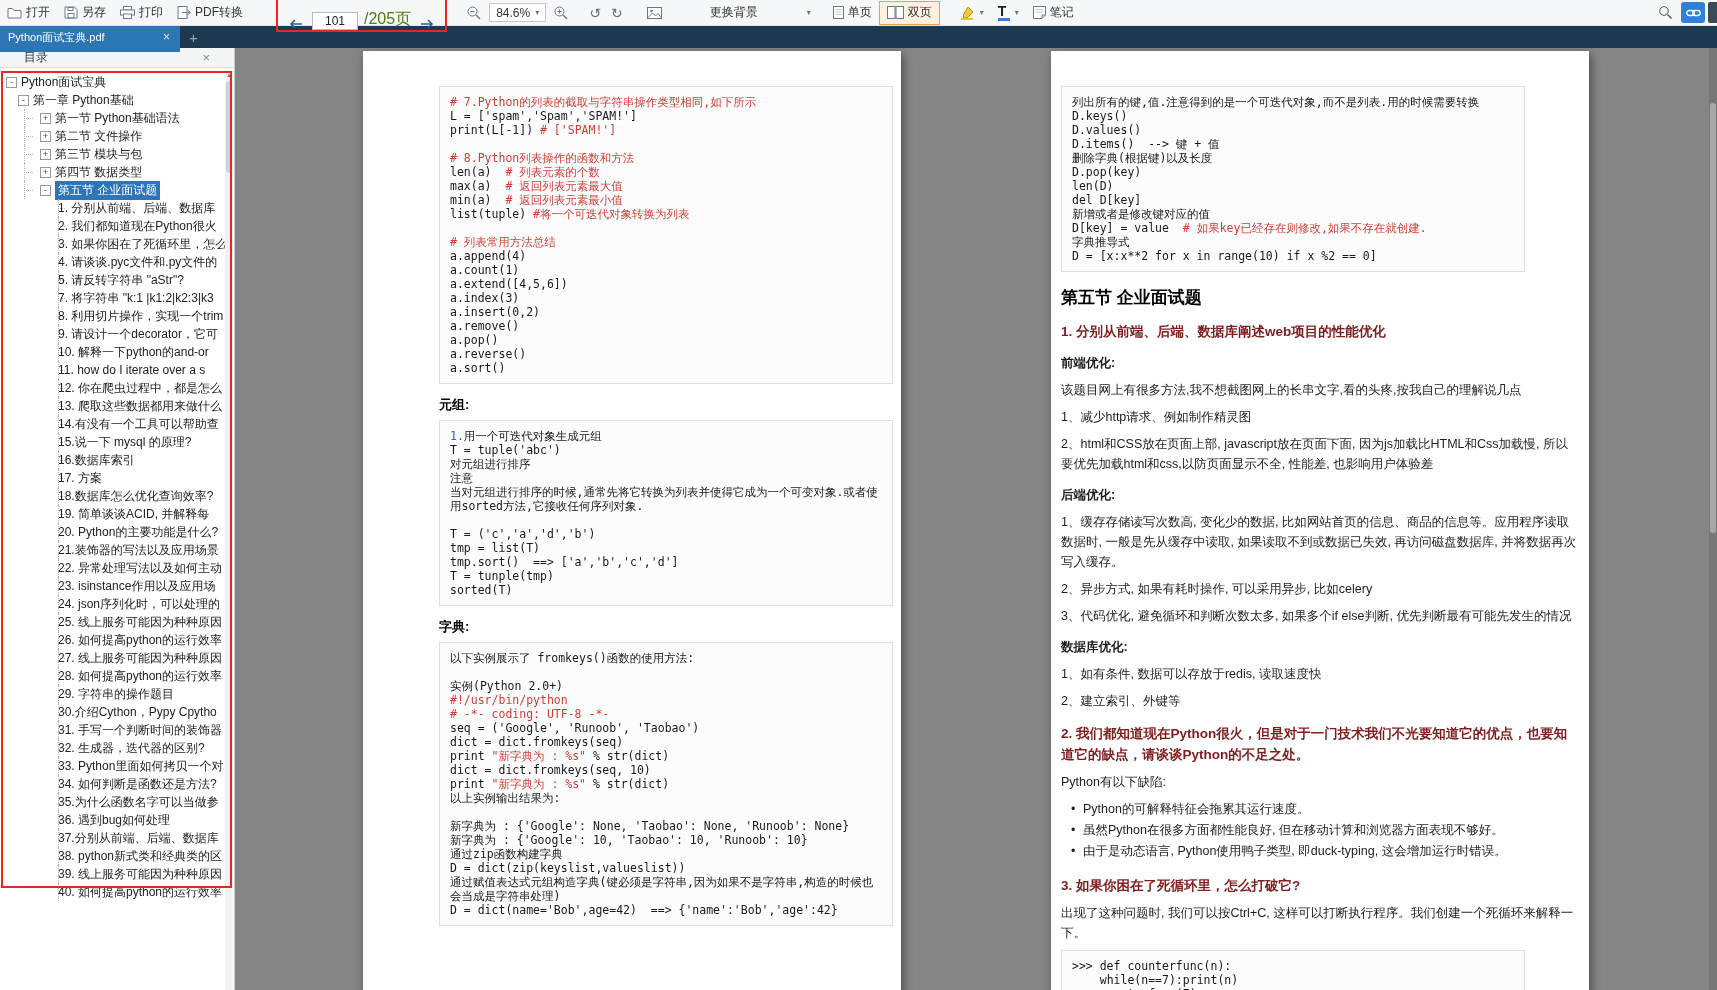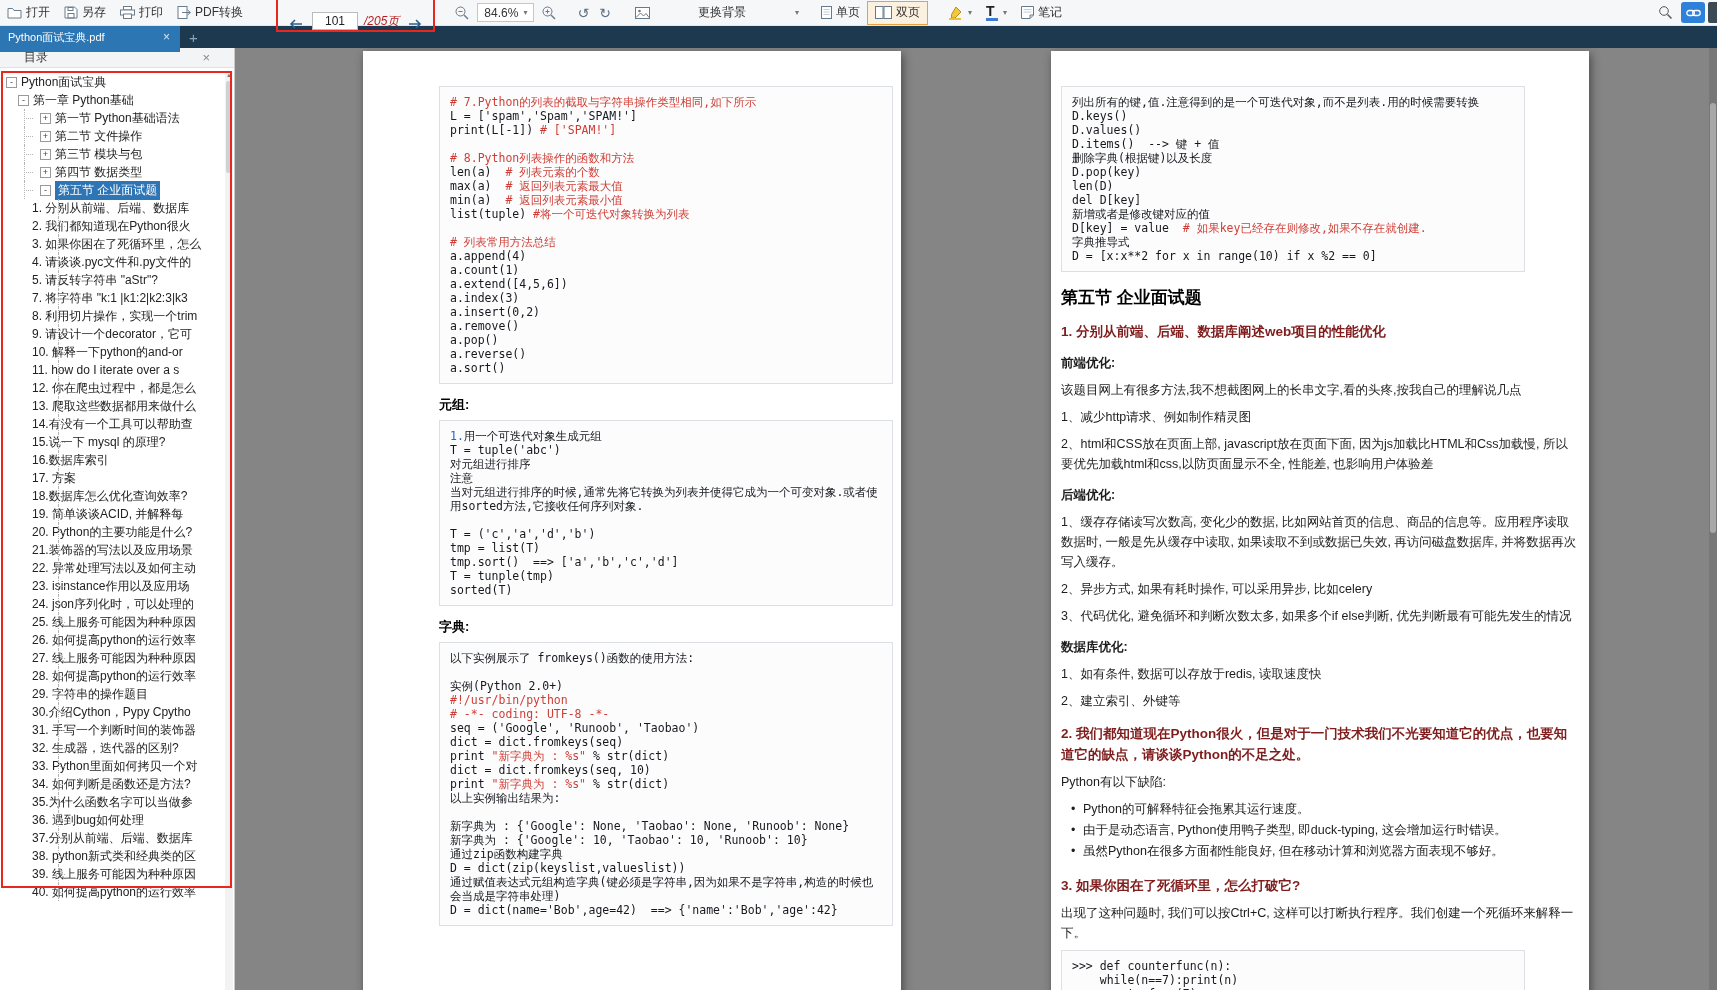--- a/index.html
+++ b/index.html
@@ -7,21 +7,21 @@
   body { font-family:"Liberation Sans","DejaVu Sans",sans-serif; background:#858585; position:relative; }
 
   
   .toolbar { height:26px; background:#f6f7f8; border-bottom:1px solid #e3e5e7; display:flex; align-items:center; padding-left:0; position:relative; z-index:6; }
   .tbtn { display:flex; align-items:center; gap:4px; padding:0 7px; height:24px; font-size:12px; color:#333; cursor:default; white-space:nowrap; }
   .icon-only { padding:0 5px; }
   .uglyph { font-size:14px; color:#5f7081; line-height:1; }
   .caret { font-size:8px; color:#777; margin-left:1px; }
   .pagenav-box { display:flex; align-items:flex-end; gap:6px; border:2px solid #e8281e; height:35px; padding:0 8px; margin-left:26px; position:relative; top:2px; z-index:20; }
   .pageinput { width:46px; height:18px; border:1px solid #b8bcc0; background:#fff; font-size:12px; text-align:center; color:#222; font-family:"Liberation Sans",sans-serif; }
-  .pagetotal { font-size:12px; color:#b91c1c;font-style:italic; }
+  .pagetotal { font-size:16px; color:#4d7c0f; }
   .navbtn { display:flex; align-items:center; padding:0 2px; }
   .zoombox { display:flex; align-items:center; gap:4px; border:1px solid #c3c7cb; background:#fff; height:19px; padding:0 6px; font-size:12px; color:#333; margin:0 2px; }
   .active-view { border:1px solid #e6a23c; background:#fcf1df; }
   .t-glyph { font-weight:bold; font-size:14px; color:#222; line-height:12px; display:block; }
   .t-bar { display:block; width:12px; height:3px; background:#3a7bd5; margin-top:1px; }
   .toolbar-right { margin-left:auto; display:flex; align-items:center; gap:3px; padding-right:0; }
   .linkbtn { width:24px; height:21px; background:#2f80d9; border-radius:3px; display:flex; align-items:center; justify-content:center; }
   .edge-btn { width:9px; height:21px; background:#3c4a56; border-radius:2px 0 0 2px; }
 
   
@@ -31,21 +31,21 @@
   .tab-close { color:#d6e5f2; font-size:12px; padding:0 2px; }
   .tab-add { color:#8fa3b5; font-size:15px; padding:0 9px; }
 
   
   .main { display:flex; height:942px; }
   .sidebar { width:235px; background:#fff; border-right:1px solid #c9c9c9; position:relative; flex:0 0 235px; overflow:hidden; }
   .sidebar-header { height:20px; background:#f3f4f5; border-bottom:1px solid #e0e0e0; display:flex; align-items:center; font-size:12px; color:#333; padding:0 24px; }
   .sb-close { margin-left:auto; color:#888; font-size:13px; }
   .toc-tree { position:absolute; top:22px; left:0; right:9px; bottom:0; overflow:hidden; padding-top:3px; }
   .toc-row { height:18px; display:flex; align-items:center; font-size:12px; color:#222; white-space:nowrap; position:relative; }
-  .lv0 { padding-left:6px; } .lv1 { padding-left:18px; } .lv2 { padding-left:40px; } .lv3 { padding-left:32px; }
+  .lv0 { padding-left:6px; } .lv1 { padding-left:18px; } .lv2 { padding-left:40px; } .lv3 { padding-left:58px; }
   .expander { width:11px; height:11px; border:1px solid #9a9a9a; background:#fff; font-size:9px; line-height:9px; text-align:center; margin-right:4px; flex:0 0 11px; color:#444; }
   .toc-label { overflow:hidden; }
   .toc-row.sel .toc-label { background:#2e75b6; color:#fff; padding:1px 3px; }
   .lv2::before { content:""; position:absolute; left:24px; top:0; height:100%; border-left:1px dotted #b4b4b4; }
   .lv2::after  { content:""; position:absolute; left:24px; top:9px; width:9px; border-top:1px dotted #b4b4b4; }
   .lv3::before { content:""; position:absolute; left:58px; top:0; height:100%; border-left:1px dotted #b4b4b4; }
   .lv3::after  { content:""; position:absolute; left:58px; top:9px; width:7px; border-top:1px dotted #b4b4b4; }
   .toc-annotation { position:absolute; left:1px; top:23px; width:231px; height:817px; border:2px solid #e8281e; pointer-events:none; z-index:5; }
   .sb-scrollbar { position:absolute; top:23px; right:1px; width:8px; bottom:0; background:#f2f2f2; z-index:4; }
   .sb-up { font-size:6px; color:#777; text-align:center; height:9px; line-height:9px; }
@@ -502,22 +502,22 @@
           <div class="para">1、缓存存储读写次数高, 变化少的数据, 比如网站首页的信息、商品的信息等。应用程序读取数据时, 一般是先从缓存中读取, 如果读取不到或数据已失效, 再访问磁盘数据库, 并将数据再次写入缓存。</div>
           <div class="para">2、异步方式, 如果有耗时操作, 可以采用异步, 比如celery</div>
           <div class="para">3、代码优化, 避免循环和判断次数太多, 如果多个if else判断, 优先判断最有可能先发生的情况</div>
           <div class="para pb">数据库优化:</div>
           <div class="para">1、如有条件, 数据可以存放于redis, 读取速度快</div>
           <div class="para">2、建立索引、外键等</div>
           <div class="h2">2. 我们都知道现在Python很火，但是对于一门技术我们不光要知道它的优点，也要知道它的缺点，请谈谈Python的不足之处。</div>
           <div class="para">Python有以下缺陷:</div>
           <div class="ul">
             <div class="li">Python的可解释特征会拖累其运行速度。</div>
+            <div class="li">虽然Python在很多方面都性能良好, 但在移动计算和浏览器方面表现不够好。</div>
             <div class="li">由于是动态语言, Python使用鸭子类型, 即duck-typing, 这会增加运行时错误。</div>
-            <div class="li">虽然Python在很多方面都性能良好, 但在移动计算和浏览器方面表现不够好。</div>
           </div>
           <div class="h2">3. 如果你困在了死循环里，怎么打破它?</div>
           <div class="para">出现了这种问题时, 我们可以按Ctrl+C, 这样可以打断执行程序。我们创建一个死循环来解释一下。</div>
           <div class="codeblock">
             <div class="cl"><span>&gt;&gt;&gt; def counterfunc(n):</span></div>
             <div class="cl"><span>    while(n==7):print(n)</span></div>
             <div class="cl"><span>&gt;&gt;&gt; counterfunc(7)</span></div>
           </div>
         </div>
     </div>

